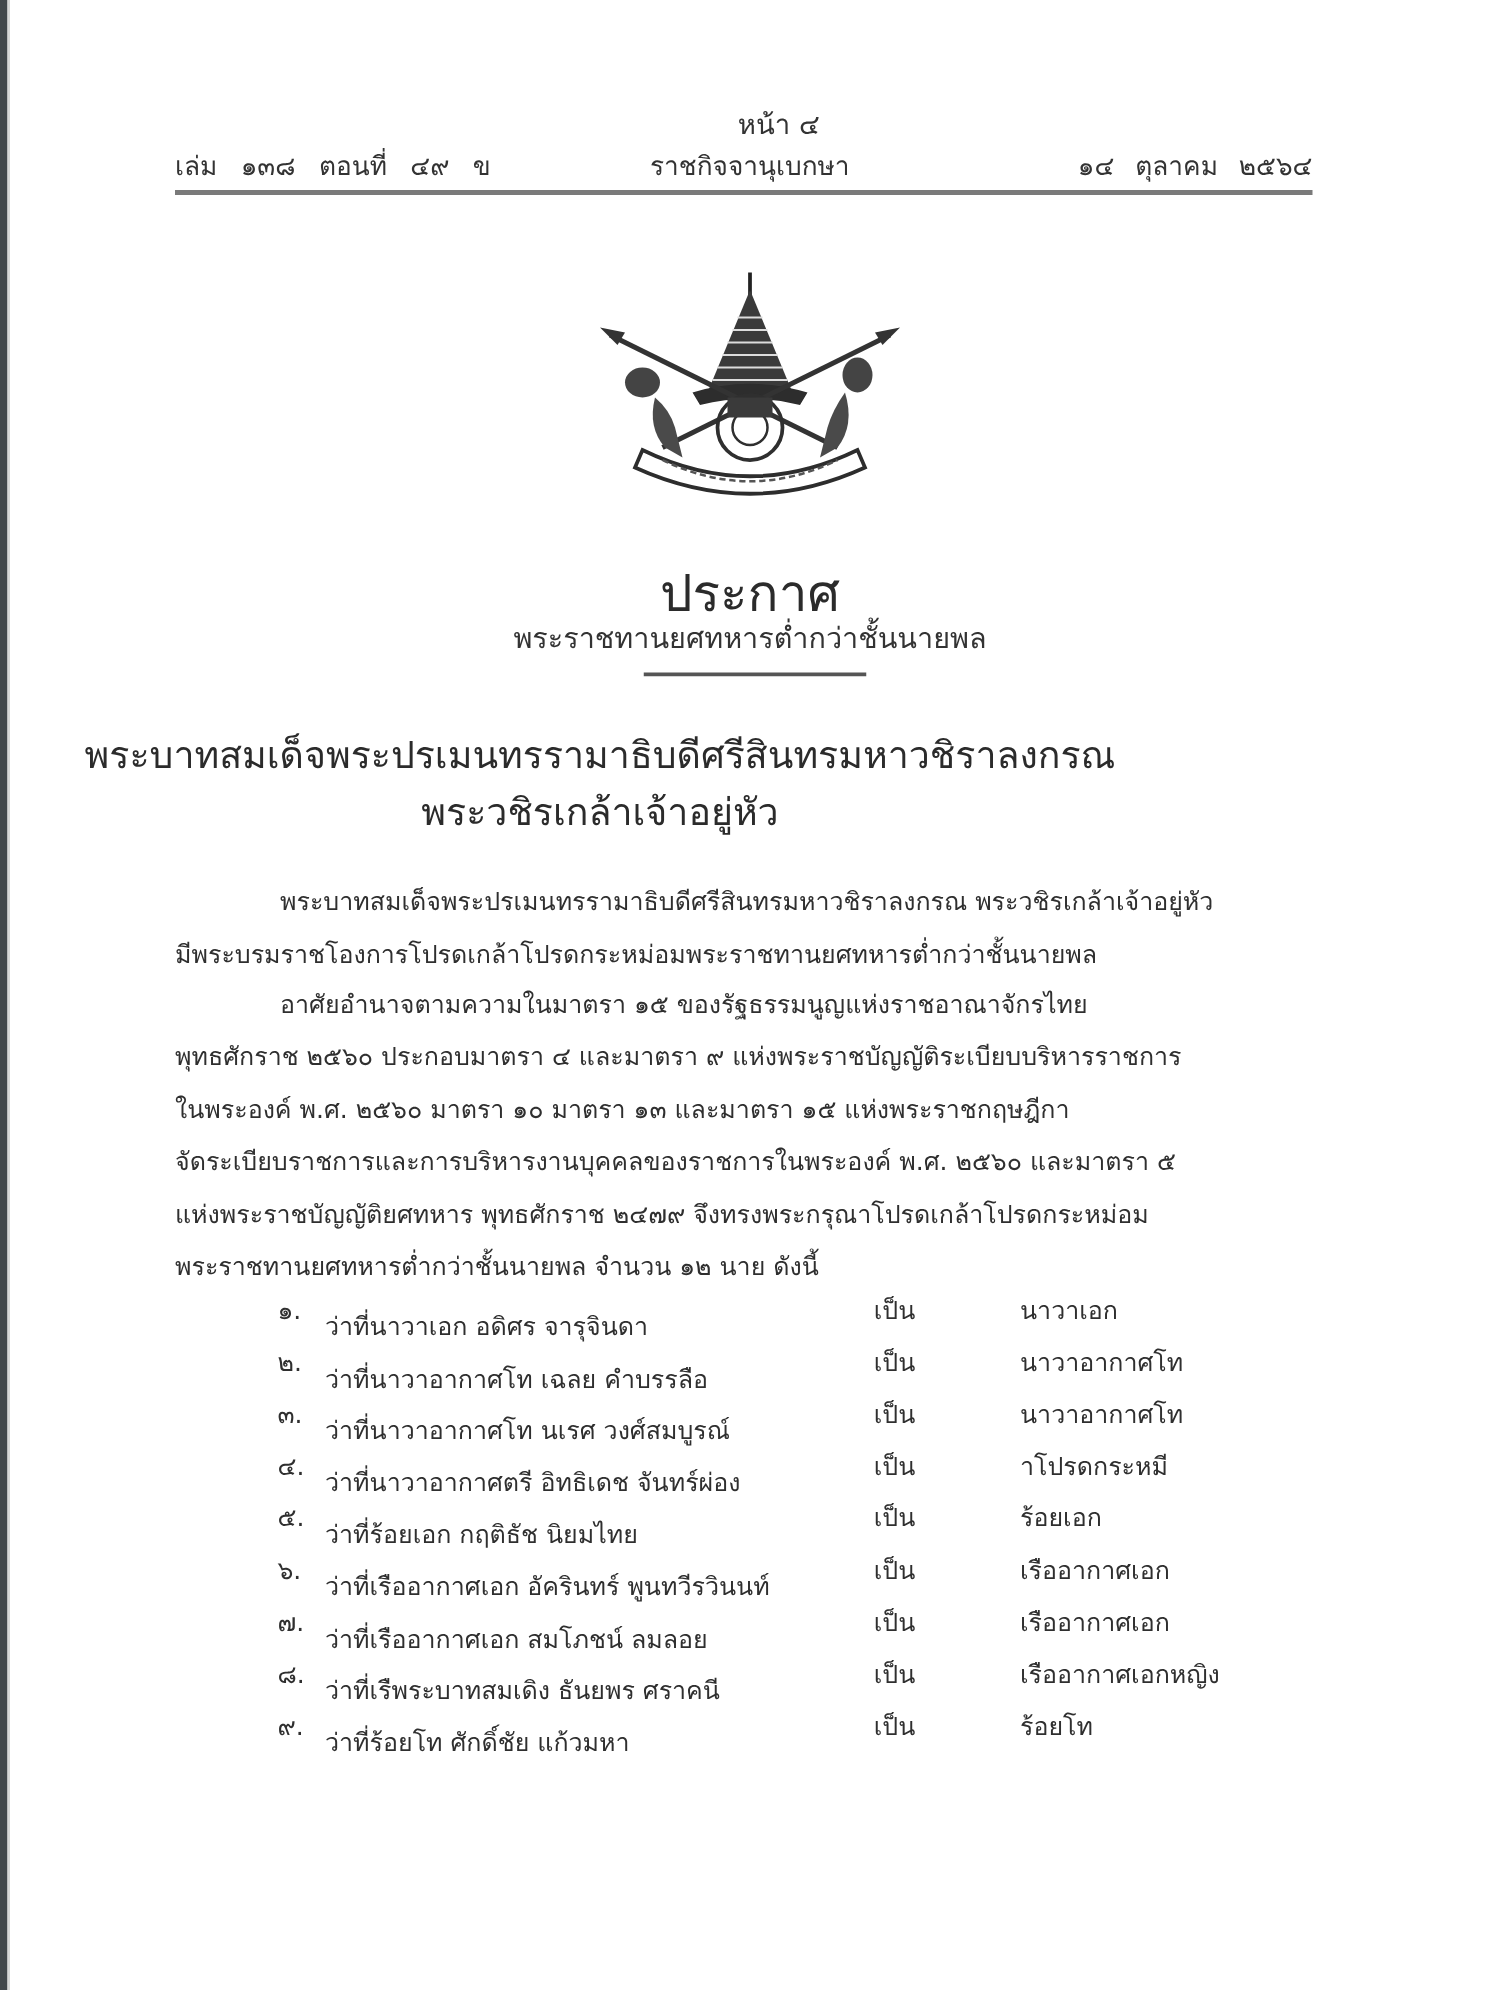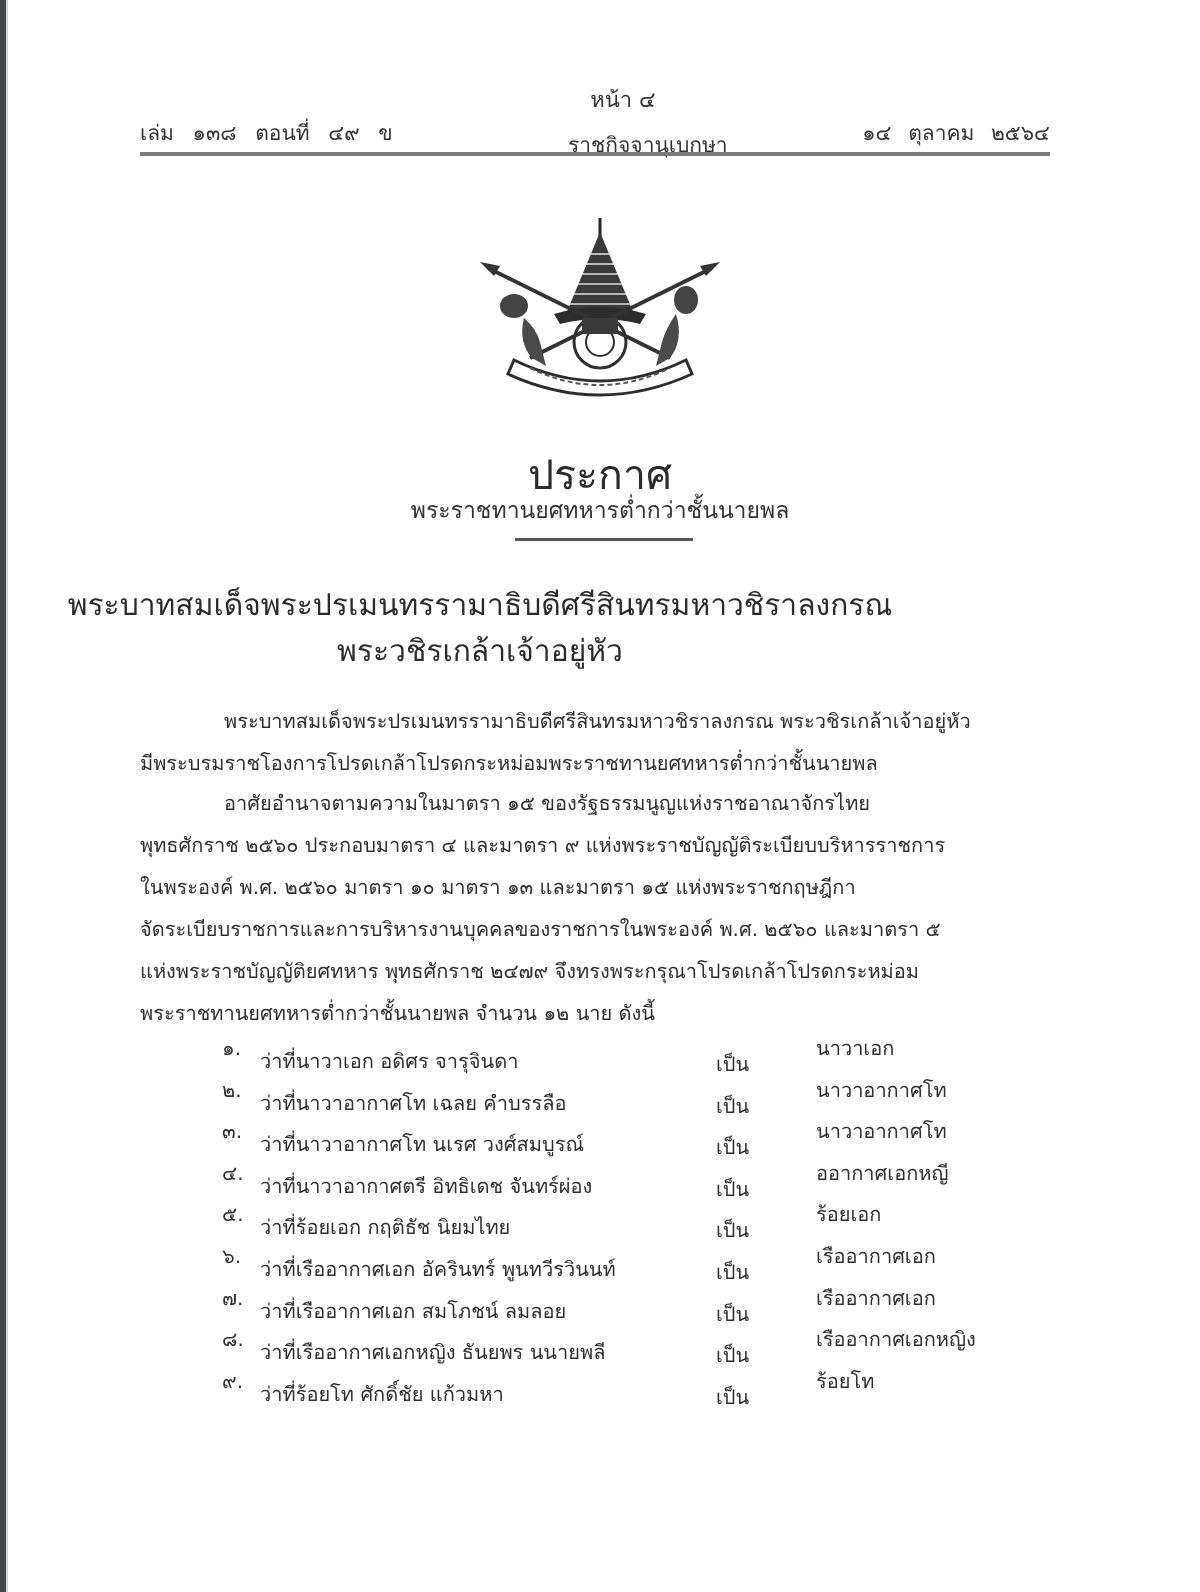--- a/index.html
+++ b/index.html
@@ -51,21 +51,21 @@
       width: 910px;
       height: 32px;
       font-size: 21px;
       color: #333;
     }
     .header-left {
       position: absolute; left: 0; top: 0;
       word-spacing: 12px;
     }
     .header-center {
-      position: absolute; left: 380px; top: 12px; margin-left: 48px;
+      position: absolute; left: 380px; top: 0;
     }
     .header-right {
       position: absolute; right: 0; top: 0;
       word-spacing: 10px;
     }
     .header-rule {
       position: absolute;
       top: 152px;
       left: 140px;
       width: 910px;
@@ -150,21 +150,21 @@
       white-space: nowrap;
     }
     .row .num {
       position: absolute; left: 0; top: 6px;
       width: 36px;
     }
     .row .from {
       position: absolute; left: 38px; top: 19px;
     }
     .row .be {
-      position: absolute; left: 494px; top: 6px; margin-top: 16px;
+      position: absolute; left: 477px; top: 6px;
     }
     .row .to {
       position: absolute; left: 594px; top: 6px;
     }
   </style>
 </head>
 <body>
 
 <div class="left-edge"></div>
 <div class="left-edge-gap"></div>
@@ -252,21 +252,21 @@
   <div class="row">
     <span class="num">๓.</span>
     <span class="from">ว่าที่นาวาอากาศโท นเรศ  วงศ์สมบูรณ์</span>
     <span class="be">เป็น</span>
     <span class="to">นาวาอากาศโท</span>
   </div>
   <div class="row">
     <span class="num">๔.</span>
     <span class="from">ว่าที่นาวาอากาศตรี อิทธิเดช  จันทร์ผ่อง</span>
     <span class="be">เป็น</span>
-    <span class="to">ออากาศเอกหญี</span>
+    <span class="to">าโปรดกระหมี</span>
   </div>
   <div class="row">
     <span class="num">๕.</span>
     <span class="from">ว่าที่ร้อยเอก กฤติธัช  นิยมไทย</span>
     <span class="be">เป็น</span>
     <span class="to">ร้อยเอก</span>
   </div>
   <div class="row">
     <span class="num">๖.</span>
     <span class="from">ว่าที่เรืออากาศเอก อัครินทร์  พูนทวีรวินนท์</span>
@@ -274,21 +274,21 @@
     <span class="to">เรืออากาศเอก</span>
   </div>
   <div class="row">
     <span class="num">๗.</span>
     <span class="from">ว่าที่เรืออากาศเอก สมโภชน์  ลมลอย</span>
     <span class="be">เป็น</span>
     <span class="to">เรืออากาศเอก</span>
   </div>
   <div class="row">
     <span class="num">๘.</span>
-    <span class="from">ว่าที่เรืออากาศเอกหญิง ธันยพร  นนายพลี</span>
+    <span class="from">ว่าที่เรืพระบาทสมเดิง ธันยพร  ศราคนี</span>
     <span class="be">เป็น</span>
     <span class="to">เรืออากาศเอกหญิง</span>
   </div>
   <div class="row">
     <span class="num">๙.</span>
     <span class="from">ว่าที่ร้อยโท ศักดิ์ชัย  แก้วมหา</span>
     <span class="be">เป็น</span>
     <span class="to">ร้อยโท</span>
   </div>
 </div>

